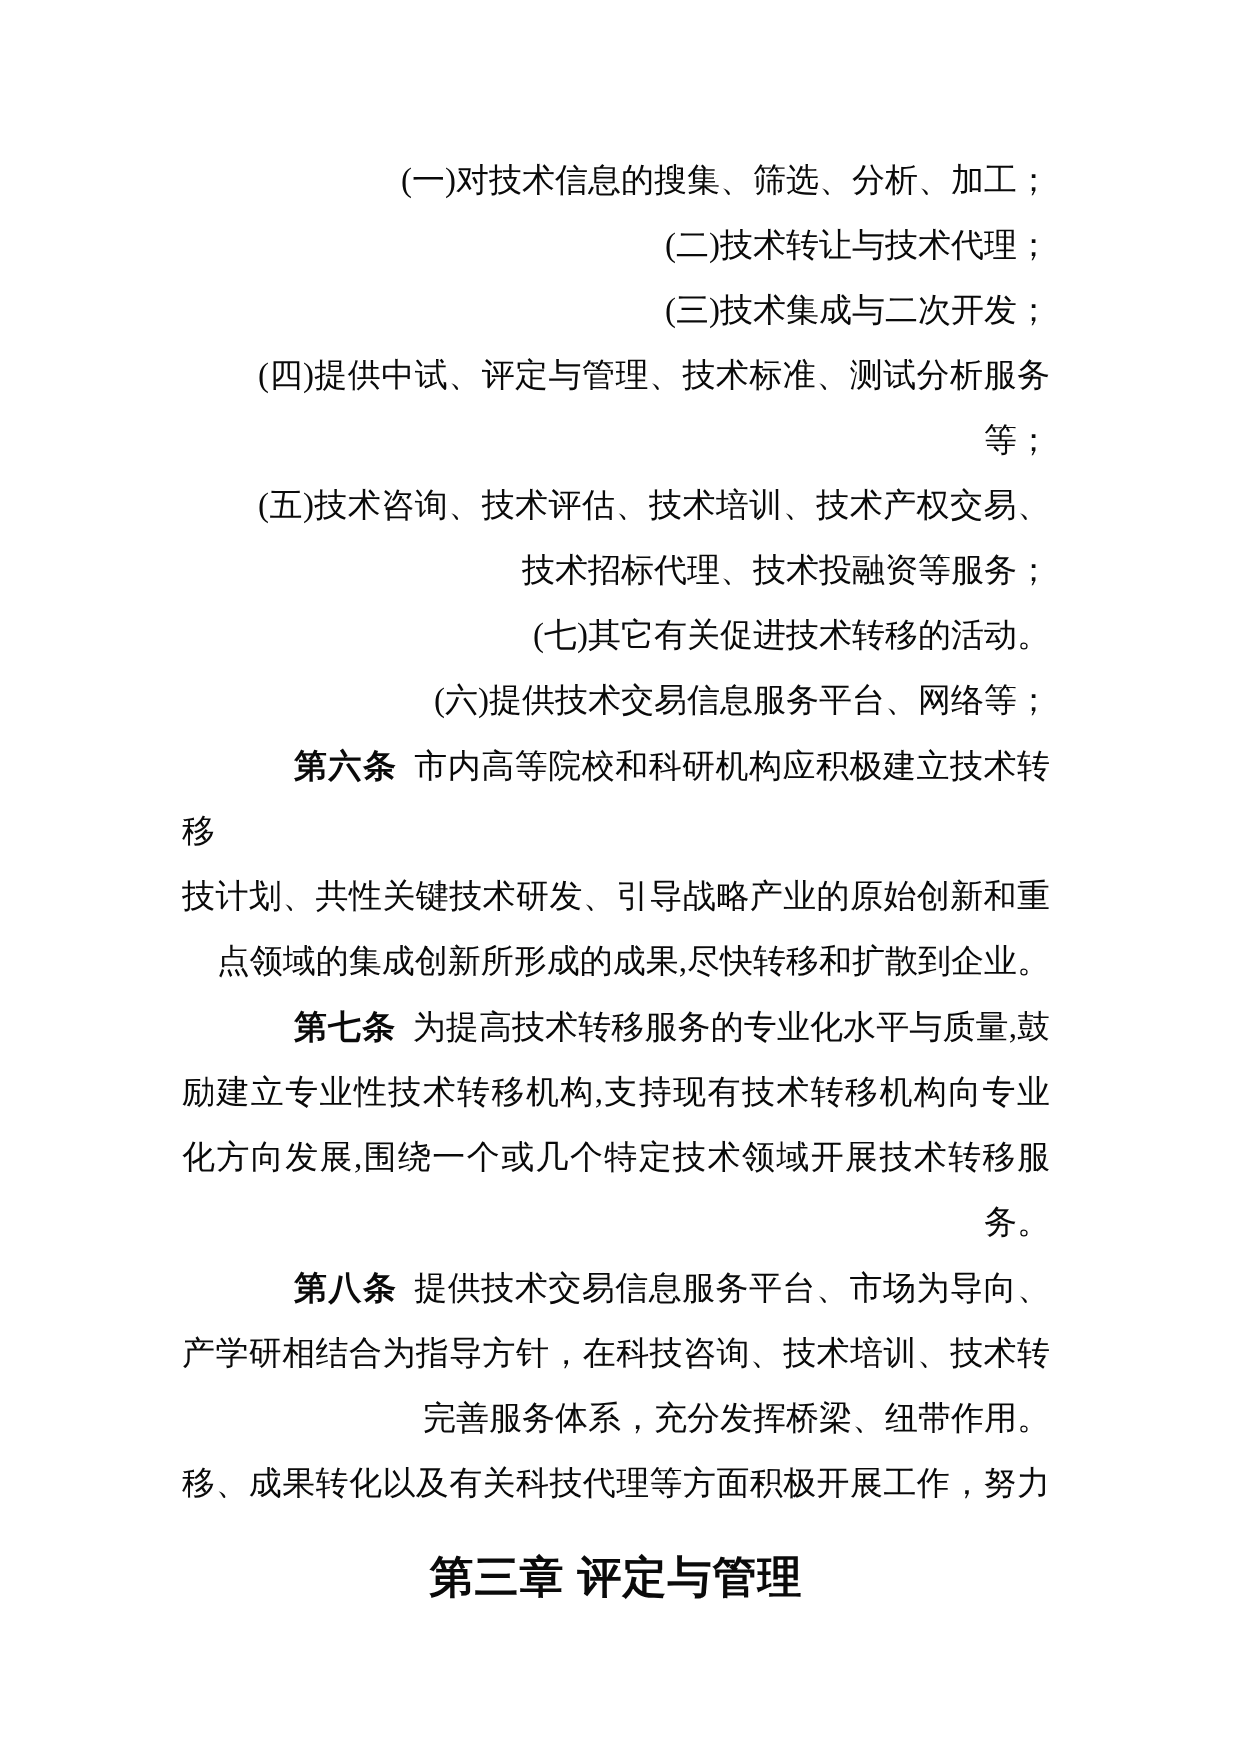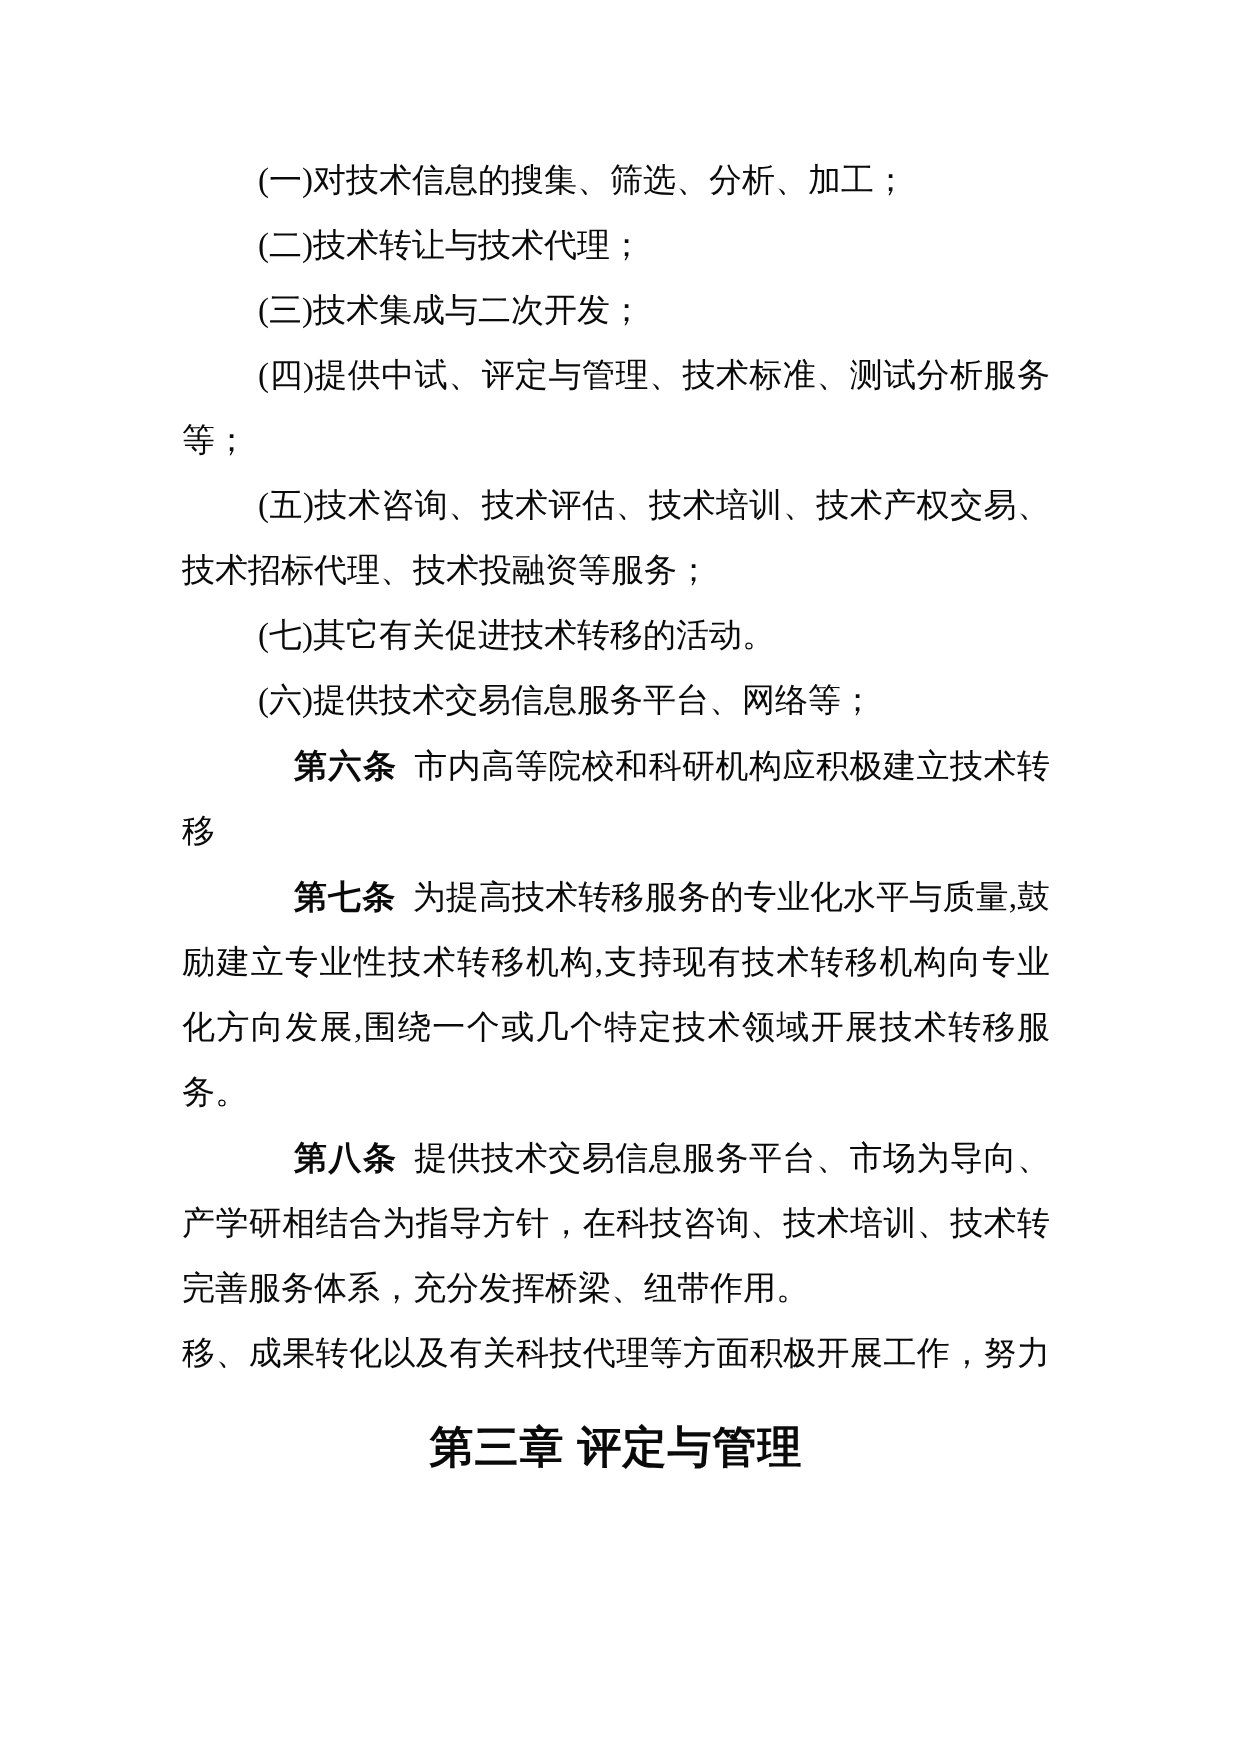--- a/index.html
+++ b/index.html
@@ -11,21 +11,21 @@
     background: #ffffff;
     overflow: hidden;
     box-sizing: border-box;
     padding: 148px 191px 0 182px; 
     font-family: "Liberation Serif", "DejaVu Serif", serif;
     color: #0a0a0a;
   }
   .ln {
     font-size: 33px;
     line-height: 65px;
-    text-align: left;
+    text-align: right;
     white-space: nowrap;
   }
   .ind { text-indent: 76px; }
   .full {
     white-space: normal;
     text-align: justify;
     text-justify: inter-character;
     text-align-last: justify;
   }
   .hd {
@@ -54,20 +54,22 @@
   <div class="ln ind"><span>(二)技术转让与技术代理；</span></div>
   <div class="ln ind"><span>(三)技术集成与二次开发；</span></div>
   <div class="ln ind full"><span>(四)提供中试、评定与管理、技术标准、测试分析服务</span></div>
   <div class="ln"><span>等；</span></div>
   <div class="ln ind full"><span>(五)技术咨询、技术评估、技术培训、技术产权交易、</span></div>
   <div class="ln"><span>技术招标代理、技术投融资等服务；</span></div>
   <div class="ln ind"><span>(七)其它有关促进技术转移的活动。</span></div>
   <div class="ln ind"><span>(六)提供技术交易信息服务平台、网络等；</span></div>
 
   <div class="ln ind full"><b class="hd">第六条</b><span> 市内高等院校和科研机构应积极建立技术转移</span></div>
+  <div class="ln full"><span>技计划、共性关键技术研发、引导战略产业的原始创新和重</span></div>
+  <div class="ln"><span>点领域的集成创新所形成的成果,尽快转移和扩散到企业。</span></div>
 
   <div class="ln ind full"><b class="hd">第七条</b><span> 为提高技术转移服务的专业化水平与质量,鼓</span></div>
   <div class="ln full"><span>励建立专业性技术转移机构,支持现有技术转移机构向专业</span></div>
   <div class="ln full"><span>化方向发展,围绕一个或几个特定技术领域开展技术转移服</span></div>
   <div class="ln"><span>务。</span></div>
 
   <div class="ln ind full"><b class="hd">第八条</b><span> 提供技术交易信息服务平台、市场为导向、</span></div>
   <div class="ln full"><span>产学研相结合为指导方针，在科技咨询、技术培训、技术转</span></div>
   <div class="ln"><span>完善服务体系，充分发挥桥梁、纽带作用。</span></div>
   <div class="ln full"><span>移、成果转化以及有关科技代理等方面积极开展工作，努力</span></div>

